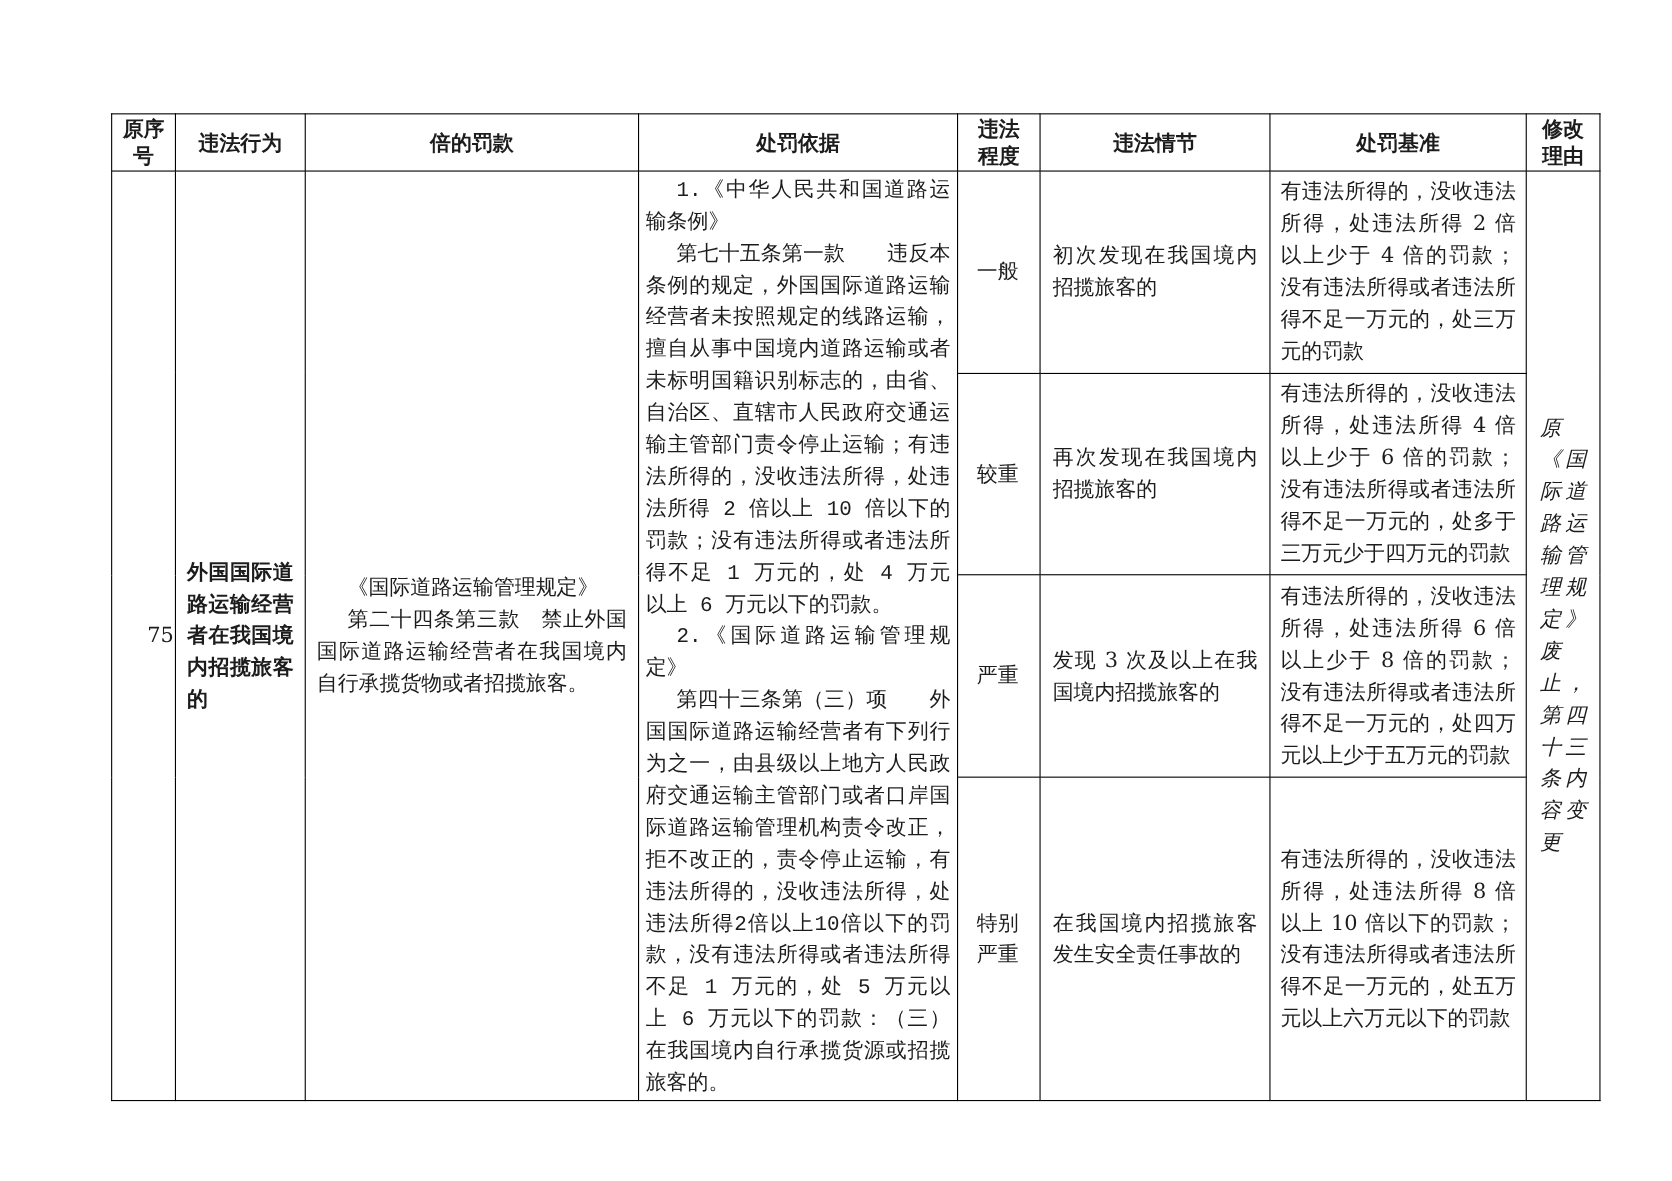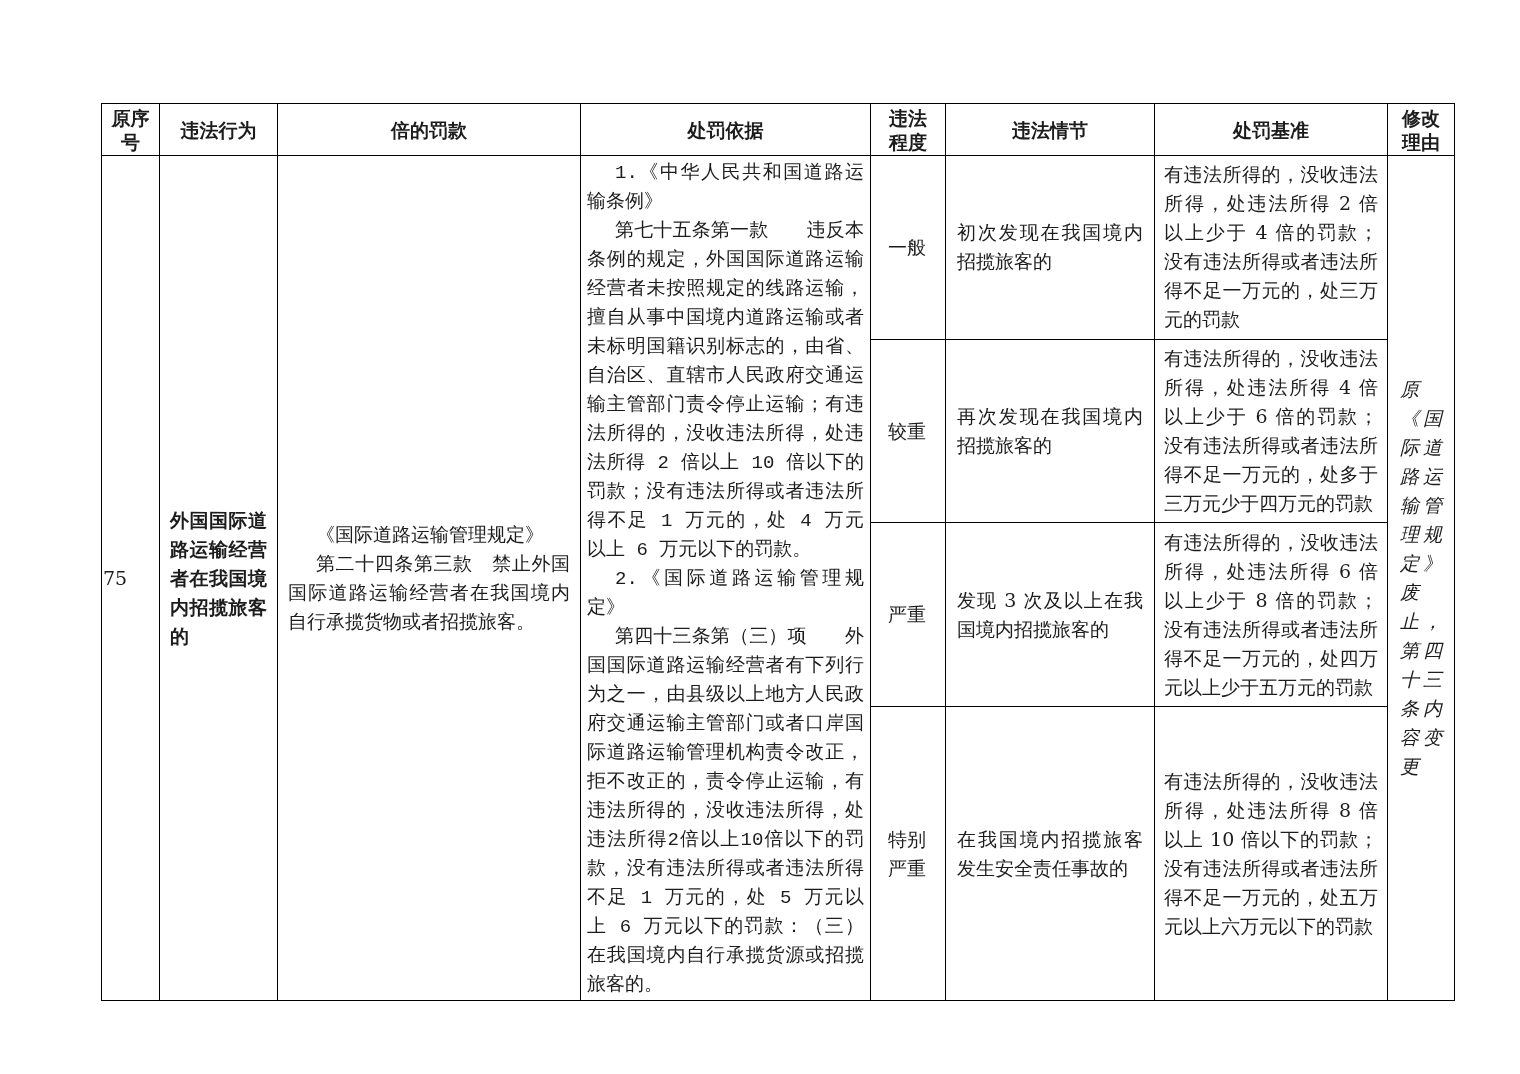--- a/index.html
+++ b/index.html
@@ -41,21 +41,21 @@
   .doc-table th.th-narrow {
     padding: 0 12px;
     margin-top: 16px;
   }
   .doc-table td {
     font-size: 19px;
     line-height: 29px;
     vertical-align: middle;
   }
   .cell-serial {
-    text-align: left;
+    text-align: right;
   }
   .cell-act {
     padding: 0 10px;
     text-align: justify;
     font-weight: bold;
   }
   .cell-basis {
     padding: 0 10px;
     text-align: justify;
   }

